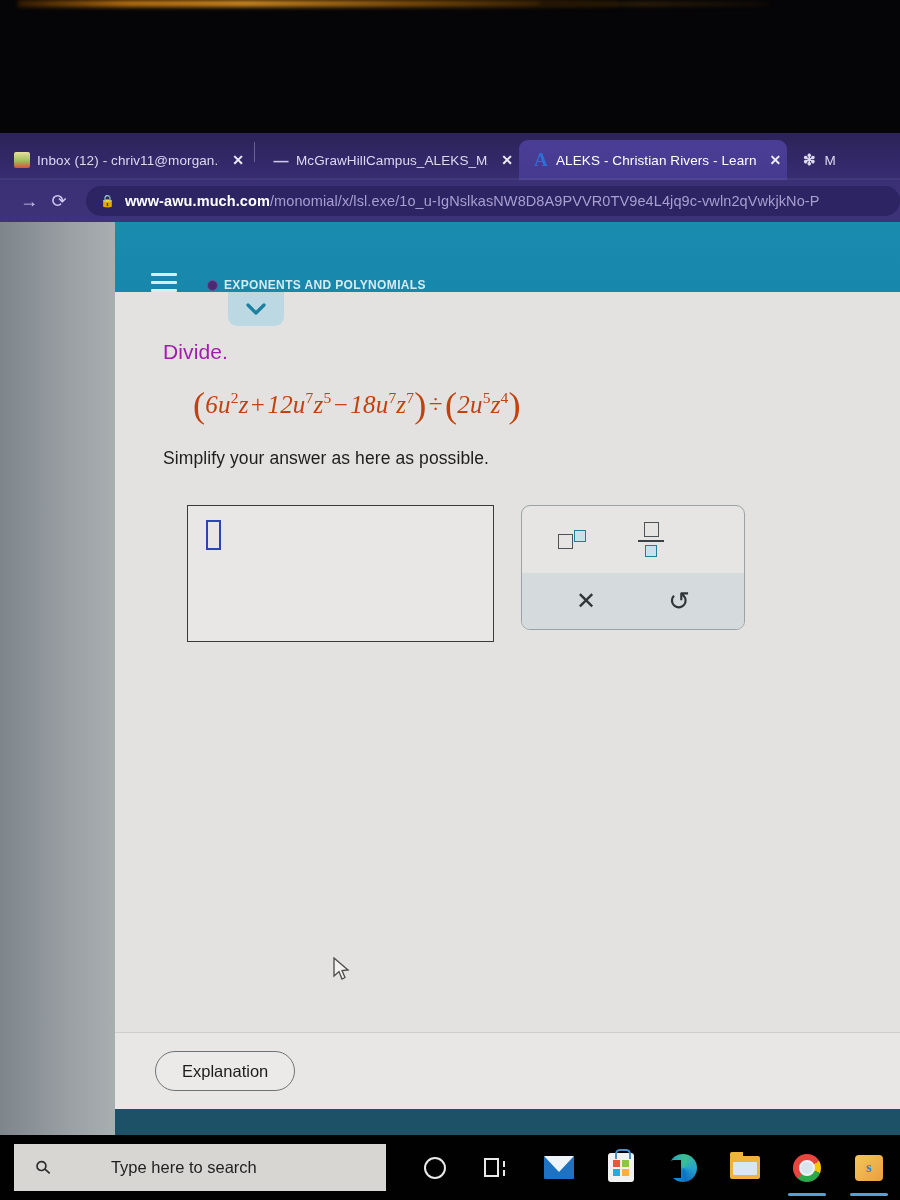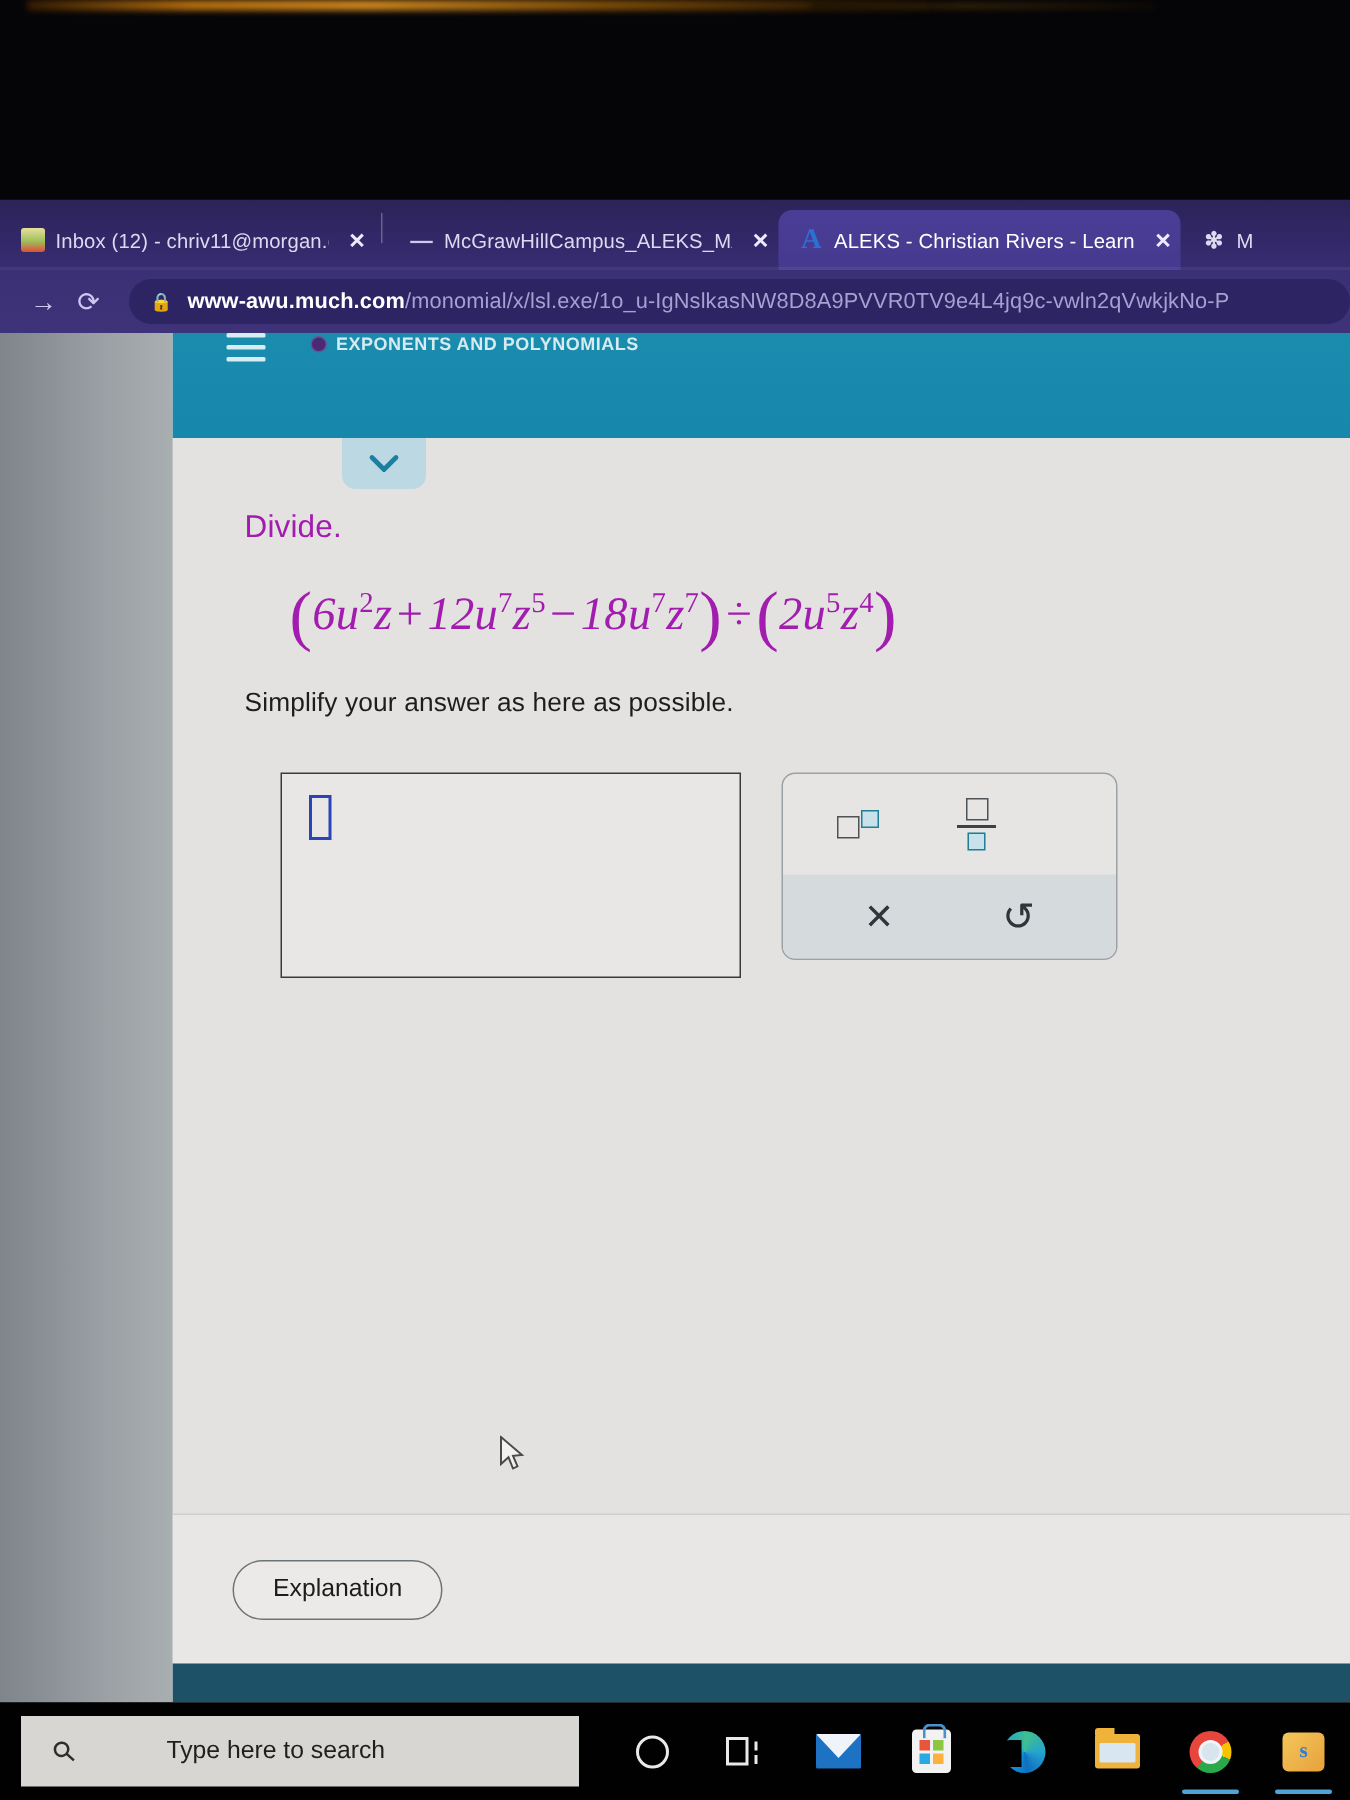--- a/index.html
+++ b/index.html
@@ -160,21 +160,21 @@
     background: #e3e2e0;
     position: relative;
     overflow: hidden;
   }
 
   
   .aleks-header {
     height: 70px;
     background: linear-gradient(180deg,#1a8cae 0%, #1787ab 100%);
     display: flex;
-    align-items: flex-start;
+    align-items: flex-end;
     padding-left: 36px;
     gap: 30px;
     position: relative;
   }
   .hamburger { display: flex; flex-direction: column; gap: 5px; }
   .hamburger span {
     display: block; width: 26px; height: 3px;
     background: #d7ecf3; border-radius: 1px;
   }
   .hdr-text { display: flex; flex-direction: column; gap: 4px; }
@@ -213,22 +213,22 @@
   
   .content { padding: 48px 0 0 48px; }
   .prompt {
     font-size: 21px;
     color: #a21caf;
     letter-spacing: .1px;
   }
   .equation {
     margin: 20px 0 0 30px;
     font-family: "Liberation Serif", serif;
-    font-size: 31px;
-    color: #a21caf;
+    font-size: 25px;
+    color: #c2410c;
     letter-spacing: .2px;
     white-space: nowrap;
   }
   .equation sup { font-size: .62em; vertical-align: super; }
   .equation .paren { font-size: 1.45em; vertical-align: -.12em; font-weight: 300; }
   .equation .var { font-style: italic; }
   .simplify {
     margin-top: 22px;
     font-size: 17.5px;
     color: #1d1d1d;
@@ -306,21 +306,21 @@
   .cursor-arrow {
     position: absolute;
     left: 218px; top: 735px;
     width: 17px; height: 24px;
   }
 
   
   .footer-bar {
     position: absolute;
     left: 0; right: 0; bottom: 26px;
-    height: 100px;
+    height: 77px;
     background: #e8e7e5;
     border-top: 1.5px solid #cfcecc;
     display: flex;
     align-items: center;
     padding-left: 40px;
     gap: 18px;
   }
   .btn-explanation {
     height: 40px;
     padding: 0 26px;

